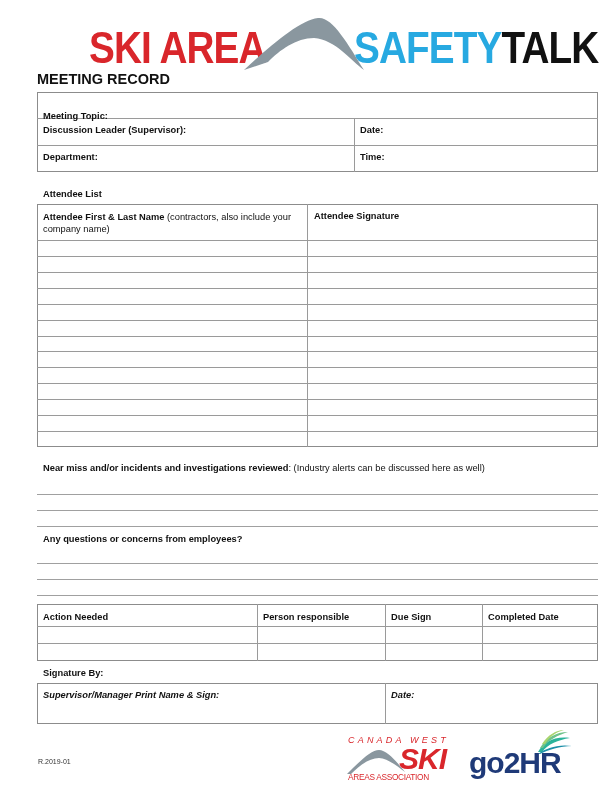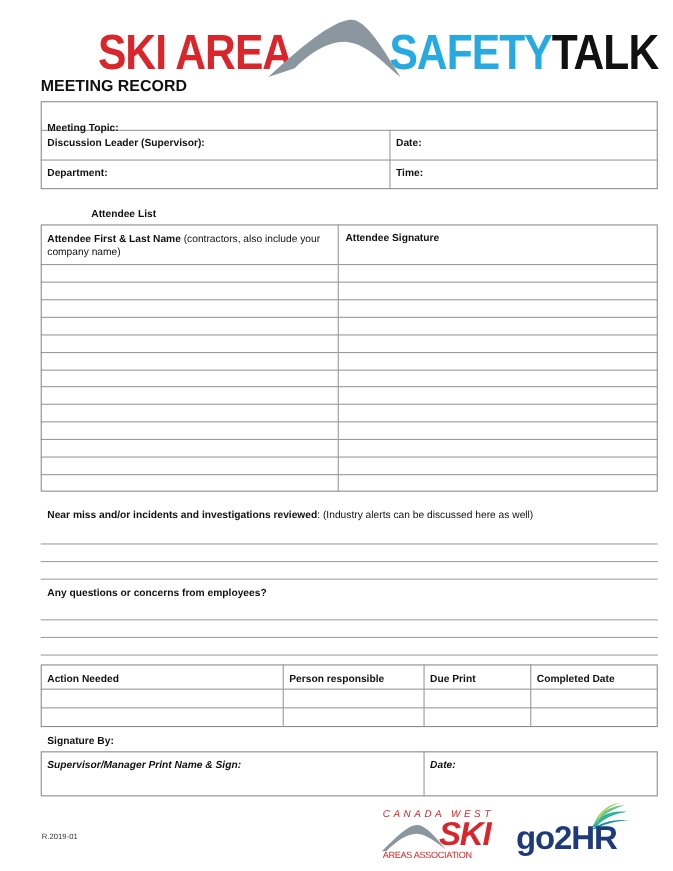--- a/index.html
+++ b/index.html
@@ -61,21 +61,21 @@
 <div class="abs lbl" style="left:360px;top:125px;width:230px;height:16px;">
   <span>Date:</span>
 </div>
 <div class="abs lbl" style="left:43px;top:152px;width:305px;height:16px;">
   <span>Department:</span>
 </div>
 <div class="abs lbl" style="left:360px;top:152px;width:230px;height:16px;">
   <span>Time:</span>
 </div>
 
-<div class="abs lbl" style="left:43px;top:189px;margin-left:40px;">Attendee List</div>
+<div class="abs lbl" style="left:43px;top:189px;">Attendee List</div>
 <div class="abs box" style="left:37px;top:204px;width:561px;height:243px;"></div>
 <div class="abs vline" style="left:307px;top:204px;height:243px;"></div>
 <div class="abs" style="left:43px;top:211px;width:258px;font-size:9.3px;line-height:12px;color:#111;">
   <span style="font-weight:bold;">Attendee First &amp; Last Name</span><span> (contractors, also include your company name)</span>
 </div>
 <div class="abs lbl" style="left:314px;top:211px;">Attendee Signature</div>
 <div id="attendee-rows">
     <div class="abs hline" style="left: 37px; top: 240px; width: 561px;"></div>
     <div class="abs" style="left: 38px; top: 241px; width: 268px; height: 13.92px;"></div>
     <div class="abs" style="left: 309px; top: 241px; width: 288px; height: 13.92px;"></div>
@@ -130,21 +130,21 @@
 <div class="abs ruled" style="top:595px;"></div>
 
 <div class="abs box" style="left:37px;top:604px;width:561px;height:57px;"></div>
 <div class="abs hline" style="left:37px;top:626px;width:561px;"></div>
 <div class="abs hline" style="left:37px;top:643px;width:561px;"></div>
 <div class="abs vline" style="left:257px;top:604px;height:57px;"></div>
 <div class="abs vline" style="left:385px;top:604px;height:57px;"></div>
 <div class="abs vline" style="left:482px;top:604px;height:57px;"></div>
 <div class="abs lbl" style="left:43px;top:612px;">Action Needed</div>
 <div class="abs lbl" style="left:263px;top:612px;text-align:right;">Person responsible</div>
-<div class="abs lbl" style="left:391px;top:612px;">Due Print</div>
+<div class="abs lbl" style="left:391px;top:612px;">Due Sign</div>
 <div class="abs lbl" style="left:488px;top:612px;">Completed Date</div>
 <div id="action-cells">
     <div class="abs" style="left: 38px; top: 627px; width: 218px; height: 15px; font-size: 9px;"></div>
     <div class="abs" style="left: 259px; top: 627px; width: 125px; height: 15px; font-size: 9px;"></div>
     <div class="abs" style="left: 387px; top: 627px; width: 94px; height: 15px; font-size: 9px;"></div>
     <div class="abs" style="left: 484px; top: 627px; width: 113px; height: 15px; font-size: 9px;"></div>
     <div class="abs" style="left: 38px; top: 644px; width: 218px; height: 15px; font-size: 9px;"></div>
     <div class="abs" style="left: 259px; top: 644px; width: 125px; height: 15px; font-size: 9px;"></div>
     <div class="abs" style="left: 387px; top: 644px; width: 94px; height: 15px; font-size: 9px;"></div>
     <div class="abs" style="left: 484px; top: 644px; width: 113px; height: 15px; font-size: 9px;"></div>

